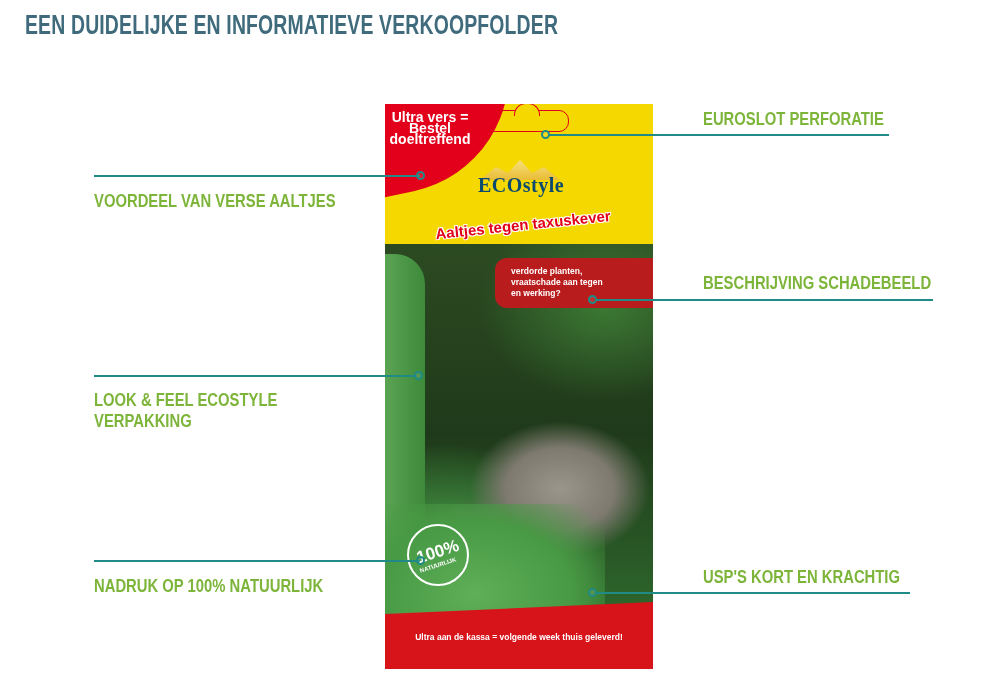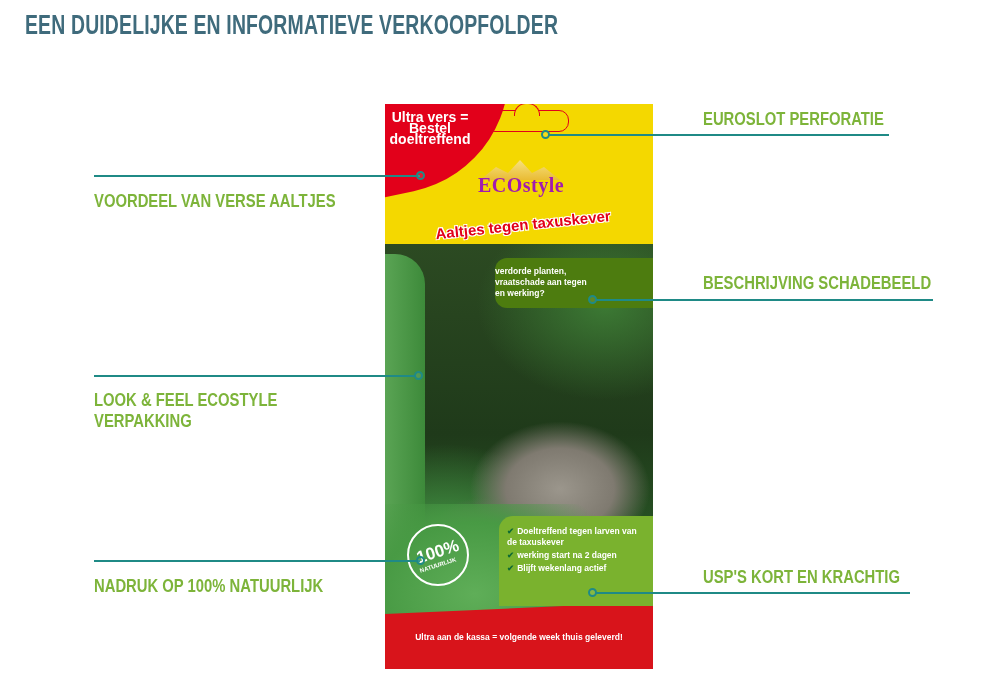--- a/index.html
+++ b/index.html
@@ -64,39 +64,39 @@
       position: absolute; left: 100px; top: 6px; width: 84px; height: 22px;
       border: 1.5px solid #e2001a; border-radius: 10px;
     }
     .euroslot::before {
       content: ""; position: absolute; left: 28px; top: -8px; width: 24px; height: 12px;
       border: 1.5px solid #e2001a; border-bottom: none; border-radius: 12px 12px 0 0;
       background: #f4d800;
     }
     .logo {
       position: absolute; left: 76px; top: 70px; width: 120px;
-      font-family: "Liberation Serif", serif; font-weight: 700; font-size: 20px; color: #a21caf;
+      font-family: "Liberation Serif", serif; font-weight: 700; font-size: 20px; color: #0c4a6e;
       text-align: center; letter-spacing: 0.5px;
     }
     .logo-crown {
       position: absolute; left: 95px; top: 56px; width: 80px; height: 20px;
       background: linear-gradient(180deg, #f7e28c, #e8b83a);
       clip-path: polygon(0 100%, 20% 35%, 35% 65%, 50% 0, 65% 65%, 80% 35%, 100% 100%);
       opacity: 0.9;
     }
     .product-name {
       position: absolute; left: 18px; top: 112px; width: 240px;
       color: #e2001a; font-weight: 700; font-size: 15px; text-align: center;
       transform: rotate(-6deg);
       text-shadow: 1px 1px 0 #fff, -1px -1px 0 #fff, 1px -1px 0 #fff, -1px 1px 0 #fff;
     }
     .desc-bubble {
       position: absolute; left: 110px; top: 154px; width: 158px; height: 50px;
-      background: #4d7c0f; border-radius: 12px 0 0 12px;
-      color: #fff; font-weight: 700; font-size: 8.5px; line-height: 11px; padding: 8px 0;
+      background: #b91c1c; border-radius: 12px 0 0 12px;
+      color: #fff; font-weight: 700; font-size: 8.5px; line-height: 11px; padding: 8px 16px;
     }
     .usp-box {
       position: absolute; left: 114px; top: 412px; width: 154px; height: 90px;
       background: #7ab22e; border-radius: 14px 0 0 0;
       color: #fff; font-weight: 700; font-size: 8.5px; line-height: 11px; padding: 10px 8px;
     }
     .usp-box .usp { display: block; margin-bottom: 2px; }
     .usp-box .check { color: #0e6a33; margin-right: 3px; }
     .bottom-bar {
       position: absolute; left: 0; top: 498px; width: 268px; height: 67px;
@@ -145,25 +145,20 @@
     <div>en werking?</div>
   </div>
 
   <div class="badge">
     <span class="pct">100%</span>
     <span class="nat">NATUURLIJK</span>
   </div>
 
   <div class="bottom-bar"></div>
 
-  <div class="usp-box">
-    <span class="usp"><span class="check">✔</span><span>Doeltreffend tegen larven van de taxuskever</span></span>
-    <span class="usp"><span class="check">✔</span><span>werking start na 2 dagen</span></span>
-    <span class="usp"><span class="check">✔</span><span>Blijft wekenlang actief</span></span>
-  </div>
 
   <div class="bottom-text">Ultra aan de kassa = volgende week thuis geleverd!</div>
 </div>
 
 <div class="line" style="left:94px; top:175px; width:326px;"></div>
 <div class="dot" style="left:416px; top:171px;"></div>
 <div class="label" style="left:94px; top:190px;">VOORDEEL VAN VERSE AALTJES</div>
 
 <div class="line" style="left:94px; top:375px; width:322px;"></div>
 <div class="dot" style="left:414px; top:371px;"></div>

